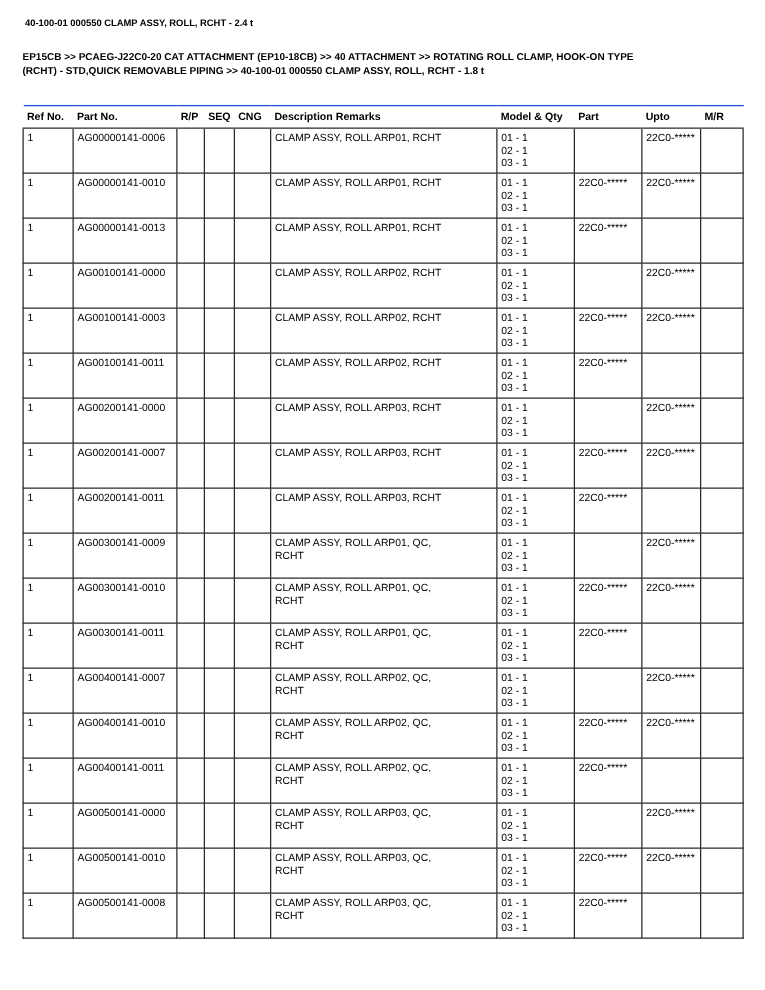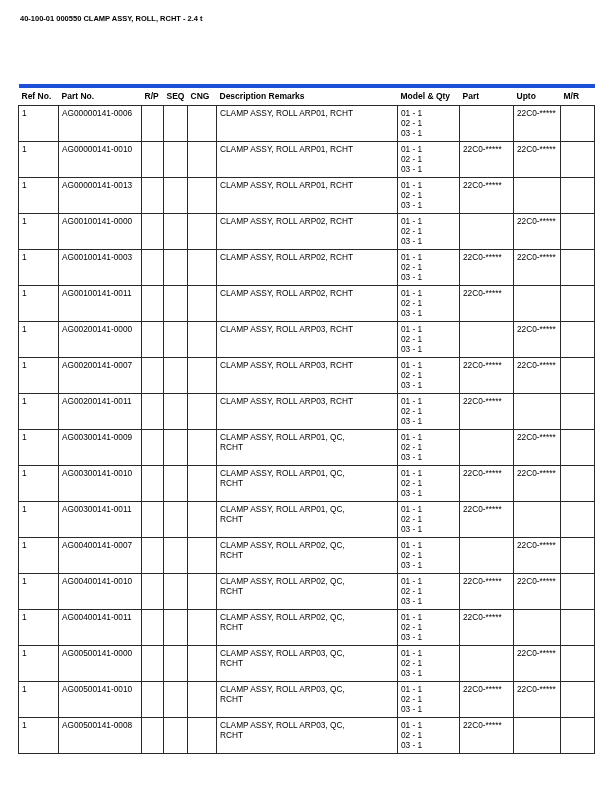--- a/index.html
+++ b/index.html
@@ -43,21 +43,21 @@
     width: 576px;
     border-collapse: collapse;
     table-layout: fixed;
   }
   table.parts th {
     font-size: 8.5px;
     font-weight: bold;
     text-align: left;
     vertical-align: bottom;
     padding: 3px 3px 4px 3px;
-    border-top: 4px solid #1d4ed8;
+    border-top: 1px solid #1d4ed8;
     border-bottom: 1px solid #2a2a2a;
     white-space: nowrap;
     overflow: hidden;
   }
   table.parts td {
     font-size: 8.3px;
     border: 1px solid #2a2a2a;
     vertical-align: top;
     padding: 2px 3px;
     line-height: 10px;
@@ -65,20 +65,22 @@
     box-sizing: border-box;
     white-space: pre-line;
     overflow: hidden;
   }
 </style>
 </head>
 <body>
 
 <div class="page">
   <div class="doc-title">40-100-01 000550 CLAMP ASSY, ROLL, RCHT - 2.4 t</div>
+  <div class="breadcrumb">EP15CB &gt;&gt; PCAEG-J22C0-20 CAT ATTACHMENT (EP10-18CB) &gt;&gt; 40 ATTACHMENT &gt;&gt; ROTATING ROLL CLAMP, HOOK-ON TYPE
+(RCHT) - STD,QUICK REMOVABLE PIPING &gt;&gt; 40-100-01 000550 CLAMP ASSY, ROLL, RCHT - 1.8 t</div>
   <table class="parts">
     <colgroup>
       <col style="width:40px">
       <col style="width:83px">
       <col style="width:22px">
       <col style="width:24px">
       <col style="width:29px">
       <col style="width:181px">
       <col style="width:62px">
       <col style="width:54px">

